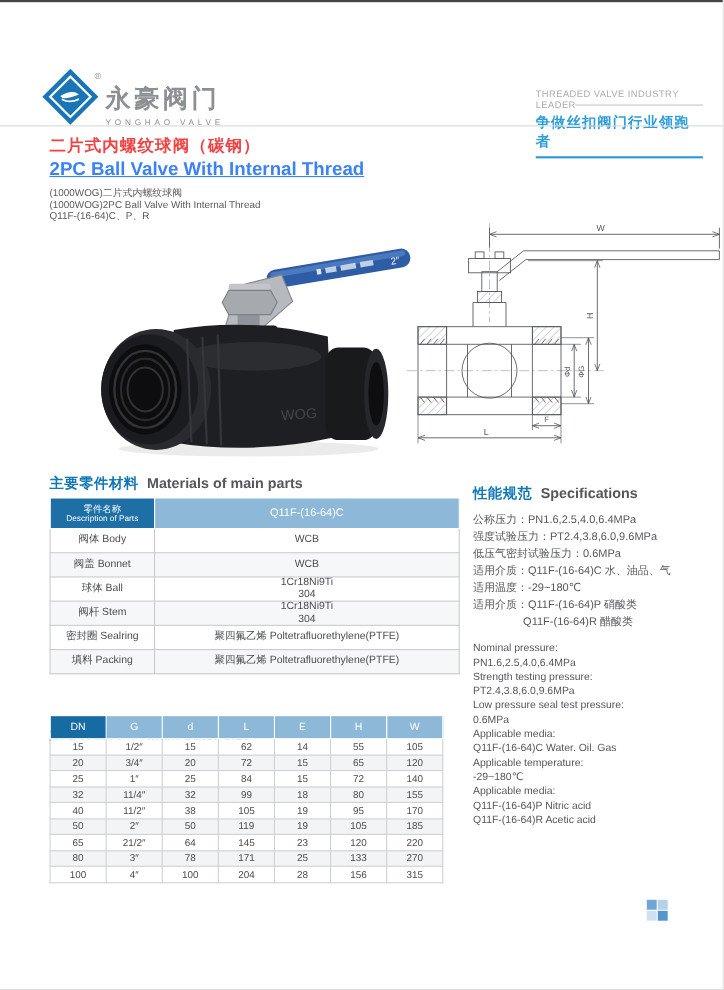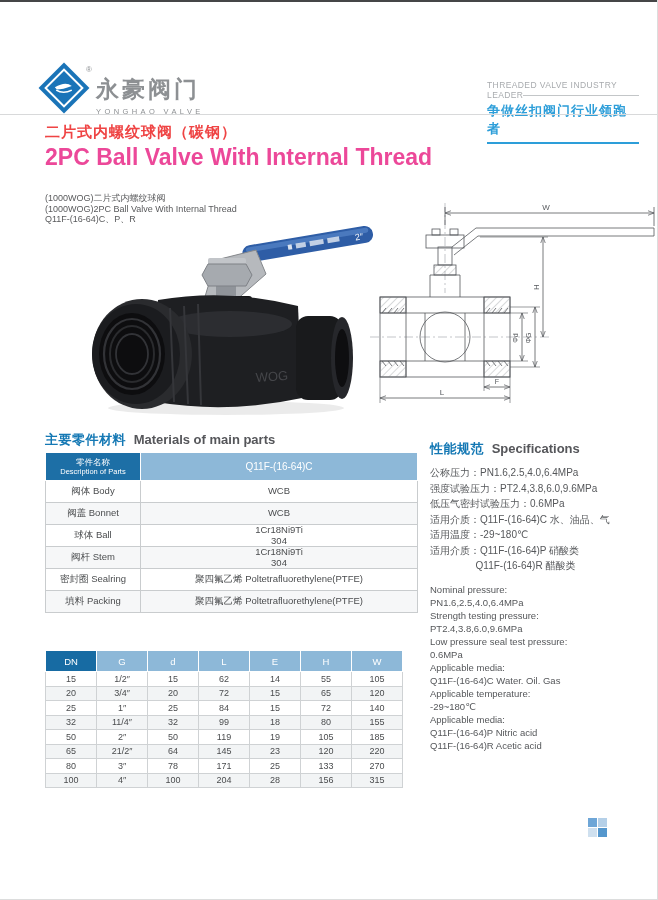--- a/index.html
+++ b/index.html
@@ -21,22 +21,22 @@
   .tagline { position:absolute; left:487px; top:80px; width:152px; padding-bottom:4px; border-bottom:2px solid #2d9ed9; }
   .tag-en1 { font-size:8.5px; color:#a8abae; letter-spacing:0.4px; }
   .tag-en2 { font-size:8.5px; color:#a8abae; letter-spacing:0.4px; display:flex; align-items:center; gap:0; }
   .tag-en2 .rule { flex:1; height:1px; background:#c3c6c8; }
   .tag-cn { font-size:13px; font-weight:bold; color:#2d9ed9; letter-spacing:1px; margin-top:2px; }
   .header-divider { position:absolute; top:114px; left:0; width:658px; height:1px; background:#d8d9da; }
 
   
   .title-block { position:absolute; left:45px; top:123px; }
   .title-cn { font-size:15px; font-weight:bold; color:#ef4444; letter-spacing:1px; }
-  .title-en { font-size:23px; font-weight:bold; color:#ec4899; margin-top:2px; }
-  .subs { margin-top:22px; font-size:9px; color:#595a5c; line-height:10.5px; }
+  .title-en { font-size:17px; font-weight:bold; color:#3b82f6; margin-top:2px;text-decoration:underline; }
+  .subs { margin-top:6px; font-size:9px; color:#595a5c; line-height:10.5px; }
 
   
   .photo { position:absolute; left:58px; top:202px; }
   .drawing { position:absolute; left:370px; top:197px; }
 
   
   .sec-head { position:absolute; font-size:13px; font-weight:bold; }
   .sec-head .cn { color:#1478b4; letter-spacing:0.5px; }
   .sec-head .en { color:#55565a; margin-left:4px; }
   .mat-head { left:45px; top:431px; }
@@ -375,20 +375,29 @@
         <tr>
         <td>32</td>
         <td>11/4″</td>
         <td>32</td>
         <td>99</td>
         <td>18</td>
         <td>80</td>
         <td>155</td>
       </tr>
         <tr>
+        <td>40</td>
+        <td>11/2″</td>
+        <td>38</td>
+        <td>105</td>
+        <td>19</td>
+        <td>95</td>
+        <td>170</td>
+      </tr>
+        <tr>
         <td>50</td>
         <td>2″</td>
         <td>50</td>
         <td>119</td>
         <td>19</td>
         <td>105</td>
         <td>185</td>
       </tr>
         <tr>
         <td>65</td>

